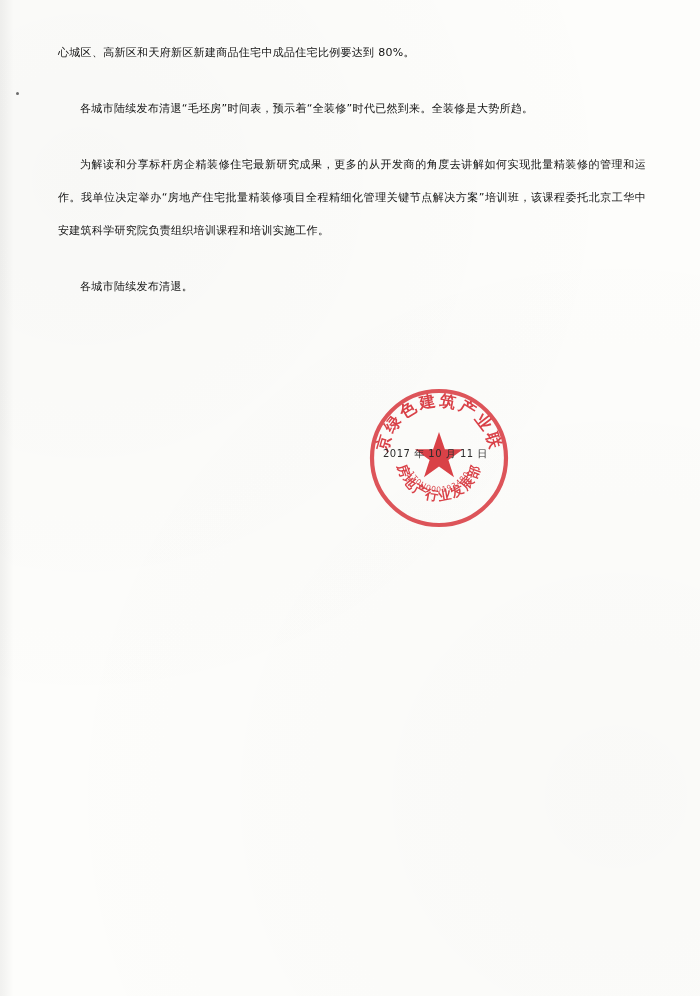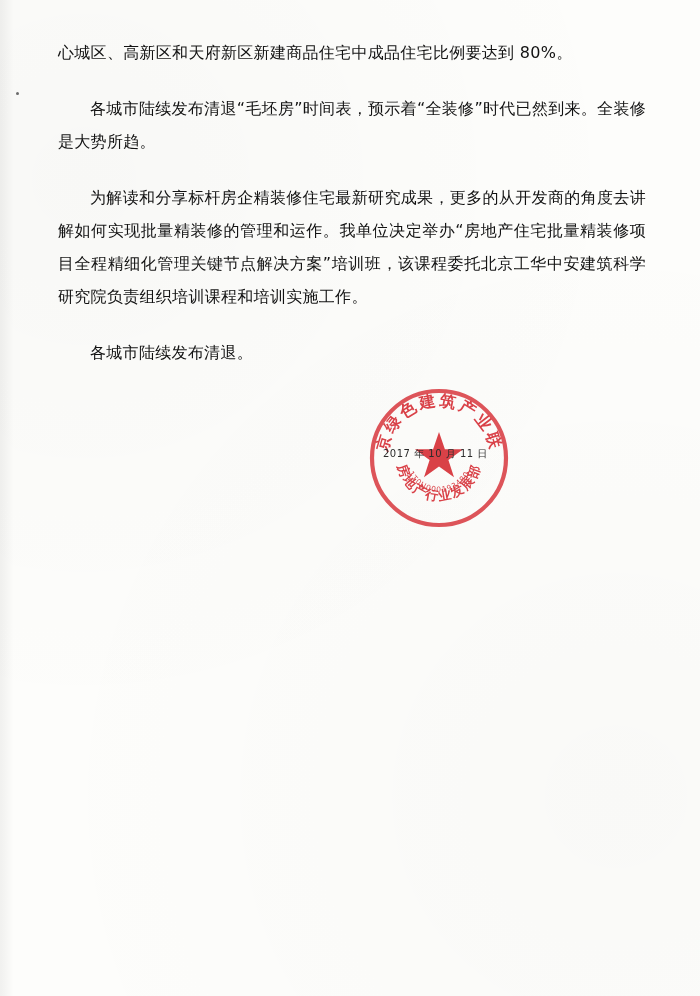--- a/index.html
+++ b/index.html
@@ -34,21 +34,21 @@
     height: 996px;
     background: linear-gradient(to right, rgba(0,0,0,0.05), rgba(0,0,0,0));
     pointer-events: none;
   }
   .body-text {
     position: absolute;
     left: 58px;
     top: 36px;
     width: 588px;
     color: #121212;
-    font-size: 16px;
+    font-size: 11px;
     line-height: 33px;
     letter-spacing: 0.3px;
     text-align: justify;
     font-family: "DejaVu Sans", sans-serif;
   }
   .para {
     margin: 0 0 0 0;
     text-indent: 0;
   }
   .para.indent {

